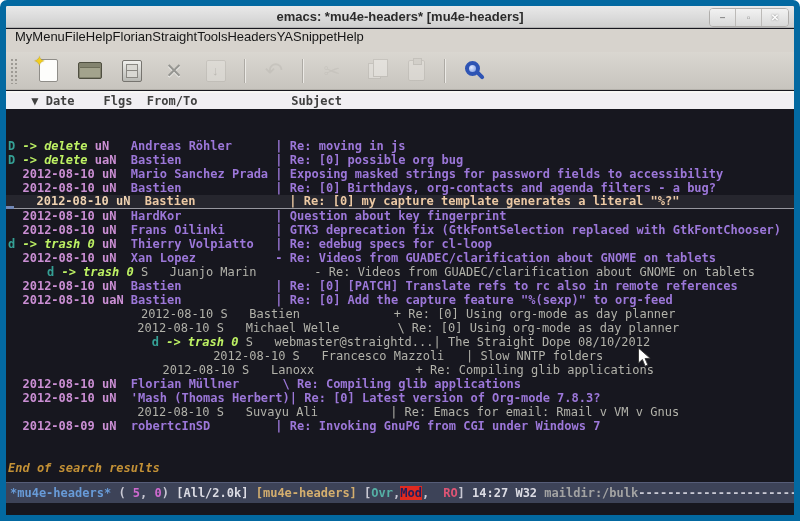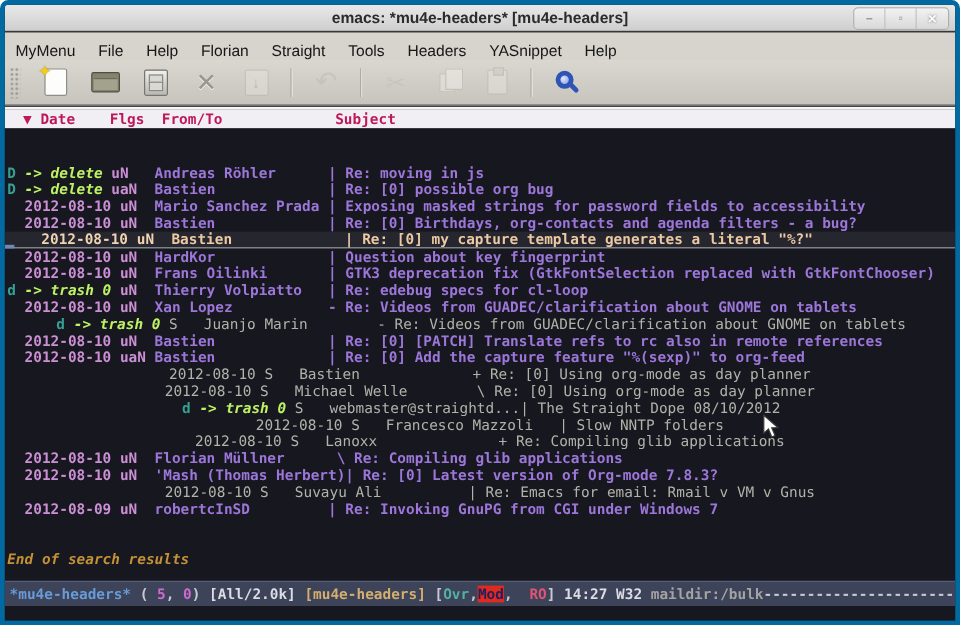--- a/index.html
+++ b/index.html
@@ -1,36 +1,36 @@
 <!DOCTYPE html>
 <html><head>
 <meta charset="utf-8">
 <style>
   * { margin:0; padding:0; box-sizing:border-box; }
   html,body { width:800px; height:521px; background:#ffffff; font-family:"Liberation Sans", sans-serif; overflow:hidden; }
   .frame { position:absolute; top:0; left:0; width:800px; height:521px;
-           border:4px solid #0369a1; border-radius:7px 7px 0 0; overflow:hidden; background:#17171f; }
+           border:6px solid #0369a1; border-radius:7px 7px 0 0; overflow:hidden; background:#17171f; }
 
   
   .titlebar { position:absolute; top:0; left:0; right:0; height:22px;
               background:linear-gradient(#e9e9e9,#cfcfcf); border-bottom:1px solid #b2b2b2; }
   .title-text { position:absolute; top:3px; left:0; right:0; text-align:center;
                 font-size:13px; font-weight:bold; color:#2b2b2b; }
   .win-controls { position:absolute; top:2px; right:5px; height:19px; display:flex;
                   border:1px solid #b0aeac; border-radius:4px; overflow:hidden;
                   background:linear-gradient(#f6f6f6,#d6d6d6); }
   .win-btn { width:26px; height:17px; display:flex; align-items:center; justify-content:center;
              font-size:10px; font-weight:bold; color:#8d8d8d; border-right:1px solid #bcbab8;
              background:linear-gradient(#f2f2f2,#d9d9d9); cursor:default; }
   .win-btn:last-child { border-right:none; }
   .win-btn.close { color:#fdfdfd; text-shadow:0 0 2px #777; }
 
   
   .menubar { position:absolute; top:23px; left:0; right:0; height:23px; background:#d7d3cd;
-             display:flex; align-items:flex-end; padding-left:9px; gap:19px; }
+             display:flex; align-items:flex-start; padding-left:9px; }
   .menu-item { font-size:13px; color:#161616; }
 
   
   .toolbar { position:absolute; top:46px; left:0; right:0; height:38px;
              background:linear-gradient(#dad7d1,#c7c4be); border-bottom:1px solid #b3b0aa;
              display:flex; align-items:center; }
   .tb-handle { width:9px; height:26px; margin:0 8px 0 4px;
                background-image:radial-gradient(#9d9a94 1px, transparent 1.2px);
                background-size:4px 4px; }
   .tb-btn { width:30px; height:30px; margin:0 6px; display:flex; align-items:center; justify-content:center; position:relative; }
@@ -56,21 +56,21 @@
   .ic-paste::after { content:""; position:absolute; top:-3px; left:4px; width:7px; height:5px; background:#d0cdc7; border:1px solid #b0ada7; }
   .ic-search { width:15px; height:15px; border:4px solid #2e54b4; border-radius:50%; position:relative; margin:-4px 0 0 -4px;
                background:radial-gradient(circle at 35% 35%, #dfe8ff, #7d9ae0); }
   .ic-search::after { content:""; position:absolute; width:10px; height:4px; background:#2e54b4; border-radius:2px;
                       transform:rotate(45deg); right:-9px; bottom:-5px; }
 
   
   .gap-line { position:absolute; top:85px; left:0; right:0; height:2px; background:#f7f6f4; }
   .header-line { position:absolute; top:87px; left:0; right:0; height:16px; background:#f1eff3;
                  font-family:"DejaVu Sans Mono", monospace; font-size:12px; font-weight:bold;
-                 line-height:16px; color:#be185d; white-space:pre; padding-left:8px; }
+                 line-height:16px; color:#404040; white-space:pre; padding-left:18px; }
 
   
   .buffer { position:absolute; top:103px; left:0; right:0; bottom:33px; background:#17171f;
             font-family:"DejaVu Sans Mono", monospace; font-size:12px; line-height:14px;
             white-space:pre; padding:2px 0 0 2px; overflow:hidden; }
   .row { height:14px; }
   .row.unread { color:#9c77d9; font-weight:bold; }
   .row.unread .f-date, .row.unread .f-flags { color:#cb8fd4; }
   .row.read { color:#b2b2aa;text-align:center; }
   .f-mark { color:#35a095; font-weight:bold; }

